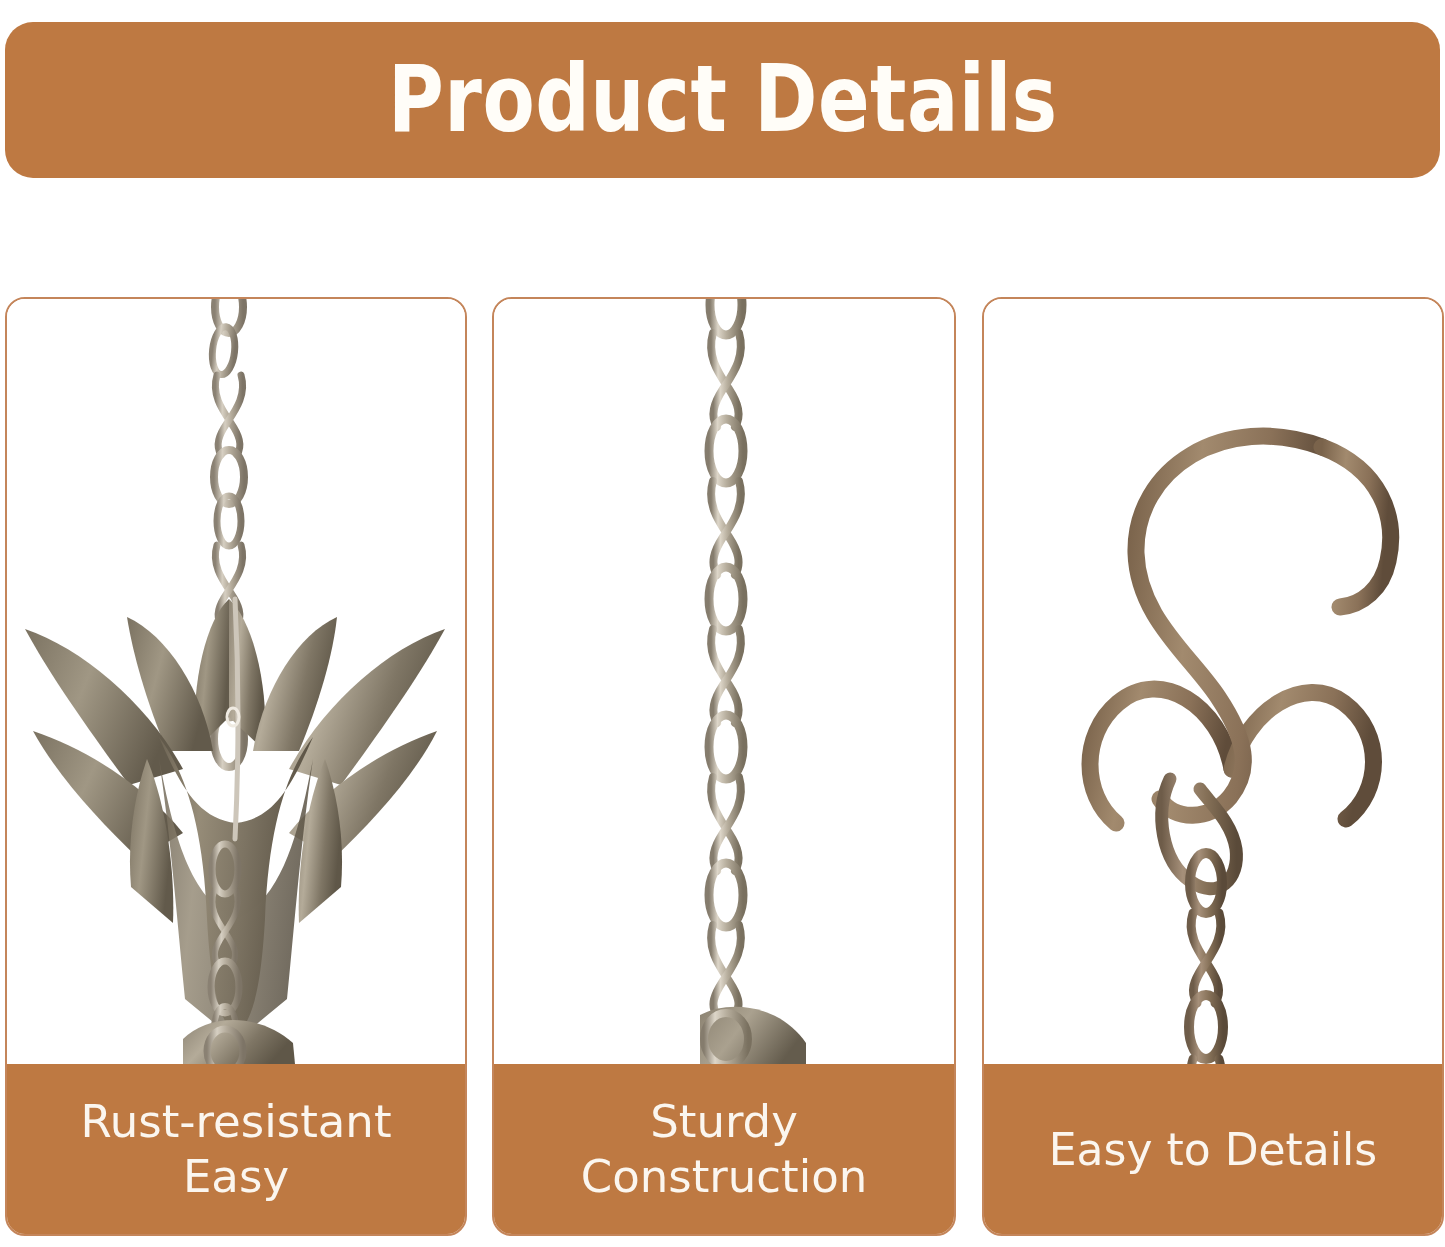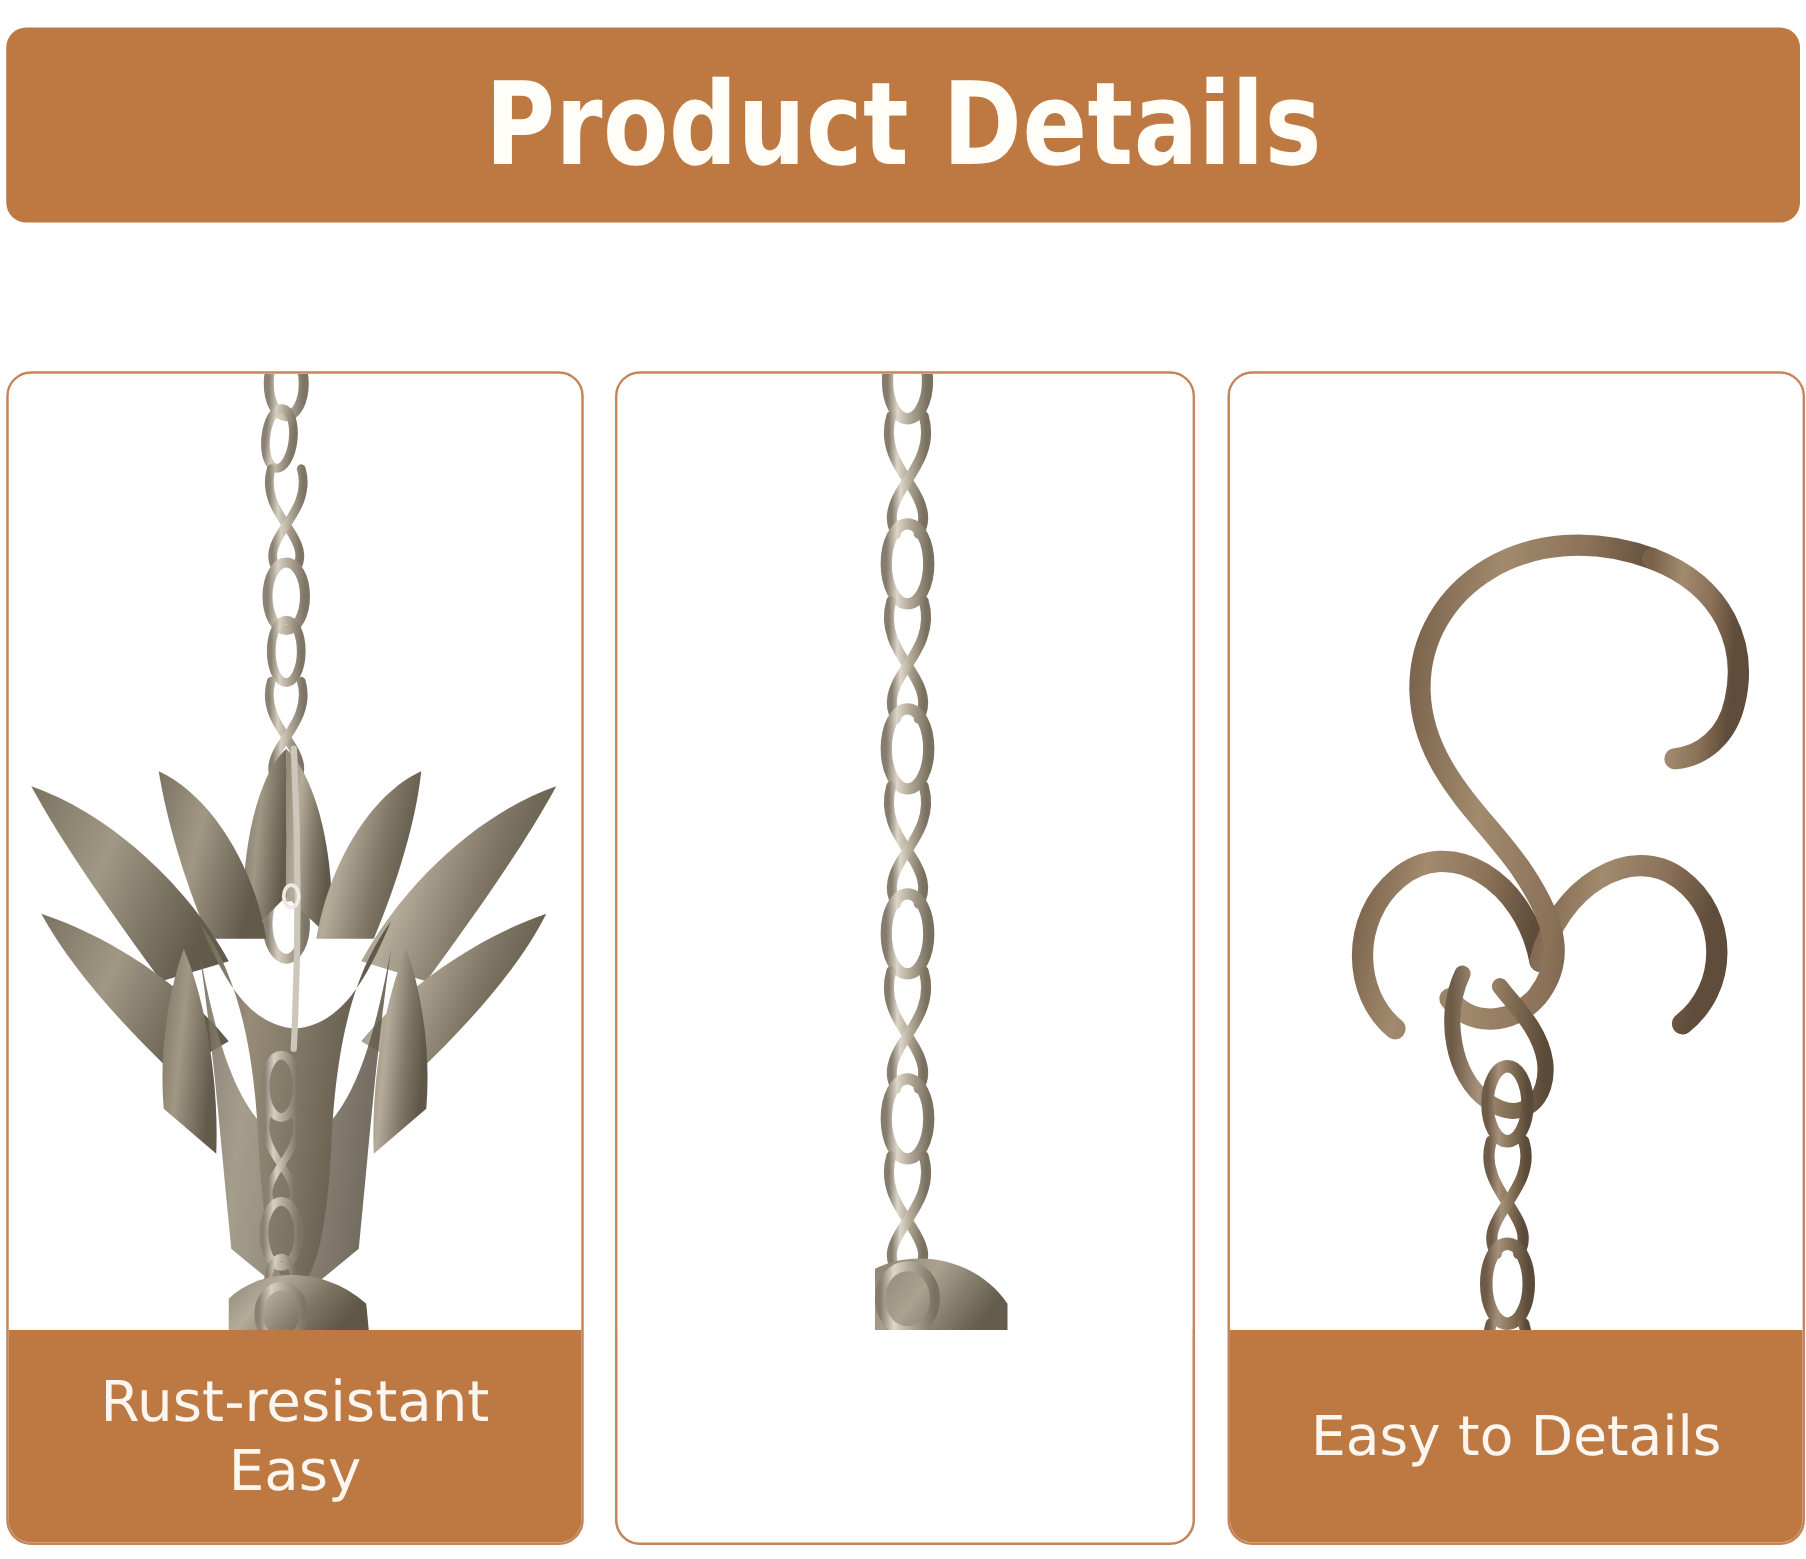--- a/index.html
+++ b/index.html
@@ -6,21 +6,21 @@
   body{
     width:1445px;height:1247px;
     font-family:"DejaVu Sans","Liberation Sans",sans-serif;
     overflow:hidden;position:relative;
   }
   .page{position:absolute;inset:0;background:#fff;}
 
   
   .header-banner{
     position:absolute;left:5px;top:22px;width:1435px;height:156px;
-    background:#be7942;border-radius:16px;
+    background:#be7942;border-radius:28px;
     display:flex;align-items:center;justify-content:center;
   }
   .header-title{
     font-family:"DejaVu Sans Condensed","DejaVu Sans","Liberation Sans",sans-serif;
     font-weight:bold;font-size:92px;color:#fffdf8;
     letter-spacing:0.5px;line-height:1;
     transform:scaleX(0.92);transform-origin:center;
     white-space:nowrap;
   }
 
@@ -191,20 +191,24 @@
           <ellipse cx="0" cy="596" rx="17" ry="32" stroke-width="9"></ellipse>
 
           <path d="M-13 626 C-20 650 -6 668 3 682 C12 696 16 706 9 716" stroke-width="8"></path>
           <path d="M13 626 C20 650 6 668 -3 682 C-12 696 -16 706 -9 716" stroke-width="8"></path>
         </g>
 
         <path d="M206 716 C236 700 286 706 312 744 L312 765 L206 765 Z" fill="url(#pet3)"></path>
         <ellipse cx="232" cy="740" rx="22" ry="26" fill="none" stroke="url(#lnk2)" stroke-width="8"></ellipse>
       </svg>
     </div>
+    <div class="card-label">
+      <div class="card-label-text">Sturdy
+Construction</div>
+    </div>
   </div>
 
   <div class="card" id="card-3">
     <div class="card-media">
       <svg class="media-svg" width="458" height="765" viewBox="0 0 458 765">
         <defs>
           <linearGradient id="hk" x1="0" y1="0" x2="1" y2="0.2">
             <stop offset="0%" stop-color="#7a634b"></stop>
             <stop offset="35%" stop-color="#a28a6e"></stop>
             <stop offset="70%" stop-color="#8a7158"></stop>

